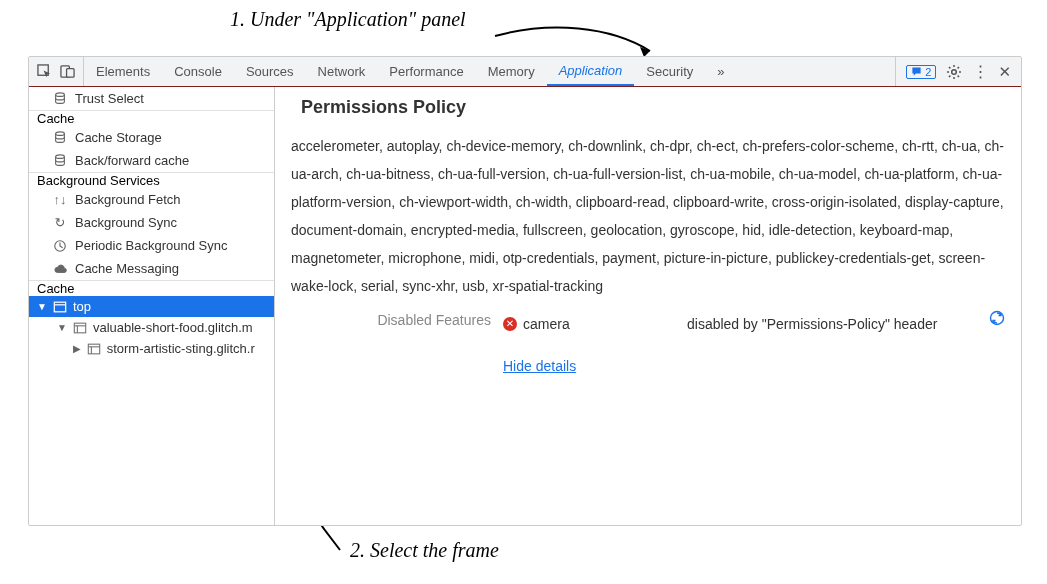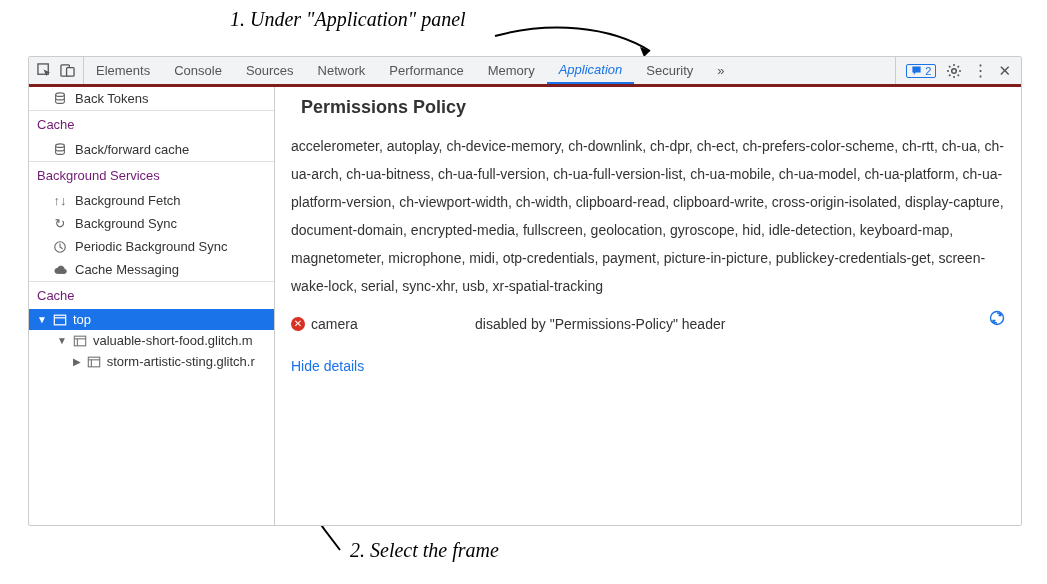--- a/index.html
+++ b/index.html
@@ -31,57 +31,57 @@
     height: 470px;
     border: 1px solid #ccc;
     border-radius: 2px;
     display: flex;
     flex-direction: column;
     background: #fff;
     overflow: hidden;
   }
   .tabbar {
     height: 30px;
-    border-bottom: 3px solid #7f1d1d;
+    border-bottom: 1px solid #7f1d1d;
     display: flex;
     align-items: stretch;
     background: #f1f3f4;
     font-size: 13px;
     color: #555;
   }
   .tabbar .icongroup { display:flex; align-items:center; padding:0 8px; gap:8px; border-right:1px solid #ccc;}
   .tabbar .tabs { display:flex; align-items:stretch; flex:1; }
   .tabbar .tab { padding:0 12px; display:flex; align-items:center; cursor:default; color:#555;}
   .tabbar .tab.active { color:#1a73e8; border-bottom:2px solid #1a73e8;font-style:italic;}
   .tabbar .right { display:flex; align-items:center; gap:10px; padding:0 10px; border-left:1px solid #ccc;}
   .badge { border:1px solid #1a73e8; color:#1a73e8; border-radius:2px; font-size:11px; padding:0 4px; display:flex; align-items:center; gap:3px;}
   .badge svg { width:11px; height:11px; }
 
   .body { flex:1; display:flex; overflow:hidden; }
   .sidebar { width:246px; border-right:1px solid #ccc; overflow:hidden; font-size:13px; }
-  .section-title { padding:6px 8px; color:#701a75; border-top:1px solid #e0e0e0;}
+  .section-title { padding:0 8px; color:#000000; border-top:1px solid #e0e0e0;}
   .row { display:flex; align-items:center; padding:4px 8px 4px 24px; gap:8px; color:#333;}
   .row svg, .row .glyph { width:14px; height:14px; flex:0 0 14px; color:#666; fill:#666; stroke:#666;}
   .frame-row { background:#1a73e8; color:#fff; display:flex; align-items:center; padding:3px 8px; gap:6px;}
   .frame-row .tri { color:#fff; font-size:10px;}
   .frame-sub { display:flex; align-items:center; padding:3px 8px 3px 28px; gap:6px; color:#333; white-space:nowrap; overflow:hidden;}
   .frame-sub2 { padding-left:44px;}
   .frame-sub .tri { color:#666; font-size:10px;}
 
   .main { flex:1; overflow:auto; padding:8px 16px; font-size:14px;}
   .main h2 { font-size:18px; font-weight:700; margin:2px 0 14px 10px;}
   .kv { display:flex; gap:12px; margin-bottom:10px;}
   .kv .key { flex:0 0 200px; text-align:right; color:#888; padding-top:2px;}
   .kv .val { flex:1; color:#333; line-height:2.0; }
   .disabled-row { display:flex; gap:14px; align-items:flex-start;}
   .disabled-item { display:flex; align-items:center; gap:6px; width:170px;}
   .x-icon { width:14px; height:14px; background:#d93025; border-radius:50%; display:flex; align-items:center; justify-content:center; color:#fff; font-size:10px; line-height:1;}
   .disabled-reason { flex:1; color:#333;}
   .refresh { color:#1a73e8; }
-  .link { color:#1a73e8; cursor:pointer;}
+  .link { color:#1a73e8; text-decoration:underline; cursor:pointer;}
   .glyph { font-size:13px; display:inline-flex; align-items:center; justify-content:center;}
 </style>
 </head>
 <body>
 
 <div class="annotation ann1">1. Under "Application" panel</div>
 <div class="annotation ann2">2. Select the frame</div>
 
 <svg class="arrow" style="left:490px; top:16px;" width="200" height="50">
   <path d="M5 20 C 60 5, 120 10, 160 35" stroke="#000" stroke-width="2" fill="none"></path>
@@ -134,24 +134,32 @@
 
   <div class="body">
 
     <div class="sidebar">
       <div class="row">
         <svg viewBox="0 0 16 16">
             <ellipse cx="8" cy="3" rx="5" ry="2" fill="none" stroke="#666" stroke-width="1.3"></ellipse>
             <path d="M3 3v8c0 1.1 2.2 2 5 2s5-.9 5-2V3" fill="none" stroke="#666" stroke-width="1.3"></path>
             <path d="M3 7c0 1.1 2.2 2 5 2s5-.9 5-2" fill="none" stroke="#666" stroke-width="1.3"></path>
           </svg>
-        <span>Back Tokens</span>
+        <span>Trust Select</span>
       </div>
 
       <div class="section-title">Cache</div>
+      <div class="row">
+        <svg viewBox="0 0 16 16">
+            <ellipse cx="8" cy="3" rx="5" ry="2" fill="none" stroke="#666" stroke-width="1.3"></ellipse>
+            <path d="M3 3v8c0 1.1 2.2 2 5 2s5-.9 5-2V3" fill="none" stroke="#666" stroke-width="1.3"></path>
+            <path d="M3 7c0 1.1 2.2 2 5 2s5-.9 5-2" fill="none" stroke="#666" stroke-width="1.3"></path>
+          </svg>
+        <span>Cache Storage</span>
+      </div>
       <div class="row">
         <svg viewBox="0 0 16 16">
             <ellipse cx="8" cy="3" rx="5" ry="2" fill="none" stroke="#666" stroke-width="1.3"></ellipse>
             <path d="M3 3v8c0 1.1 2.2 2 5 2s5-.9 5-2V3" fill="none" stroke="#666" stroke-width="1.3"></path>
             <path d="M3 7c0 1.1 2.2 2 5 2s5-.9 5-2" fill="none" stroke="#666" stroke-width="1.3"></path>
           </svg>
         <span>Back/forward cache</span>
       </div>
 
       <div class="section-title">Background Services</div>
@@ -205,20 +213,21 @@
         <span>storm-artistic-sting.glitch.r</span>
       </div>
     </div>
 
     <div class="main">
       <h2>Permissions Policy</h2>
       <div class="kv">
         <div class="val">accelerometer, autoplay, ch-device-memory, ch-downlink, ch-dpr, ch-ect, ch-prefers-color-scheme, ch-rtt, ch-ua, ch-ua-arch, ch-ua-bitness, ch-ua-full-version, ch-ua-full-version-list, ch-ua-mobile, ch-ua-model, ch-ua-platform, ch-ua-platform-version, ch-viewport-width, ch-width, clipboard-read, clipboard-write, cross-origin-isolated, display-capture, document-domain, encrypted-media, fullscreen, geolocation, gyroscope, hid, idle-detection, keyboard-map, magnetometer, microphone, midi, otp-credentials, payment, picture-in-picture, publickey-credentials-get, screen-wake-lock, serial, sync-xhr, usb, xr-spatial-tracking</div>
       </div>
       <div class="kv">
+        <div class="key">Disabled Features</div>
         <div class="val">
           <div class="disabled-row">
             <div class="disabled-item">
               <span class="x-icon">✕</span>
               <span>camera</span>
             </div>
             <div class="disabled-reason">disabled by "Permissions-Policy" header</div>
             <svg class="refresh" width="16" height="16" viewBox="0 0 16 16">
                 <circle cx="8" cy="8" r="6.5" fill="none" stroke="#1a73e8" stroke-width="1.4"></circle>
                 <path d="M8 3a5 5 0 0 1 4.3 2.5M12 3v2.5h-2.5M8 13a5 5 0 0 1-4.3-2.5M4 13v-2.5h2.5" fill="none" stroke="#1a73e8" stroke-width="1.4"></path>

